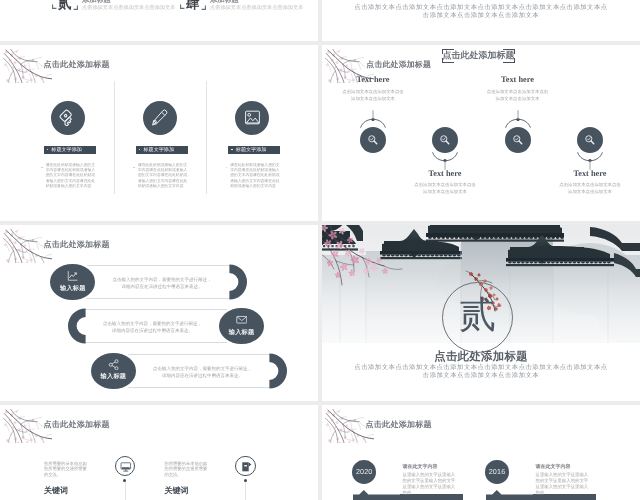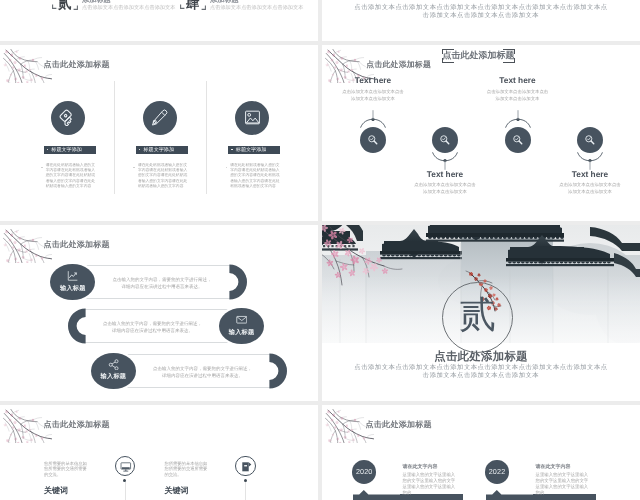--- a/index.html
+++ b/index.html
@@ -38,21 +38,21 @@
   
   .boxttl{position:absolute;}
   .boxttl .bk{position:absolute;width:11px;height:3.6px;border-color:#4c5158;border-style:solid;}
   .boxttl .tl{left:0;top:0;border-width:1.1px 0 0 1.1px;}
   .boxttl .tr{right:0;top:0;border-width:1.1px 1.1px 0 0;}
   .boxttl .bl{left:0;bottom:0;border-width:0 0 1.1px 1.1px;}
   .boxttl .br{right:0;bottom:0;border-width:0 1.1px 1.1px 0;}
   .bktx{position:absolute;left:-1px;right:-1px;top:2.2px;text-align:center;font-size:9.0px;
         font-weight:700;color:#6f747b;white-space:nowrap;line-height:9px;}
   .arc{position:absolute;}
-  .nhead{position:absolute;text-align:center;font-size:8.3px;font-weight:700;color:#4b525b;}
+  .nhead{position:absolute;text-align:center;font-size:8.3px;font-weight:700;color:#4b525b;font-family:Liberation Serif, serif;}
   .nbody{position:absolute;text-align:center;font-size:4.4px;line-height:1.65;}
 
   
   .pill{position:absolute;border:0.8px solid #d9dcde;border-radius:18px;box-sizing:border-box;}
   .ell{position:absolute;border-radius:50%;background:#47535f;box-shadow:0 0 0 2.2px #fff;}
   .elltx{position:absolute;left:0;right:0;top:19.5px;text-align:center;font-size:6.2px;
          font-weight:700;color:#eef1f3;letter-spacing:.2px;}
   .hr{position:absolute;}
   .rbody{position:absolute;font-size:4.5px;line-height:7.3px;text-align:center;word-break:break-all;}
 
@@ -976,21 +976,21 @@
       </div>
       <svg class="callout" style="left:31.4px;top:84.7px" width="62" height="28" viewBox="0 0 62 28">
         <path d="M0 4.6 H6.2 L10.8 0 L15.4 4.6 H62 V28 H0 Z" fill="#47535f"></path>
       </svg>
       <svg class="callout" style="left:78.3px;top:88.5px" width="63" height="24" viewBox="0 0 63 24">
         <rect width="63" height="24" fill="#47535f"></rect>
       </svg>
       <div class="yhead" style="left:80.5px;top:60.2px;width:58px">请在此文字内容</div>
       <div class="ybody body-txt" style="left:80.5px;top:66.5px;width:56px">这里输入您的文字这里输入您的文字这里输入您的文字这里输入您的文字这里输入您的</div>
       <div class="yearc" style="left:163.2px;top:55.2px;width:23.6px;height:23.6px">
-        <span class="yeartx">2022</span>
+        <span class="yeartx">2016</span>
       </div>
       <svg class="callout" style="left:164.4px;top:84.7px" width="62" height="28" viewBox="0 0 62 28">
         <path d="M0 4.6 H6.2 L10.8 0 L15.4 4.6 H62 V28 H0 Z" fill="#47535f"></path>
       </svg>
       <svg class="callout" style="left:211.3px;top:88.5px" width="63" height="24" viewBox="0 0 63 24">
         <rect width="63" height="24" fill="#47535f"></rect>
       </svg>
       <div class="yhead" style="left:213.5px;top:60.2px;width:58px">请在此文字内容</div>
       <div class="ybody body-txt" style="left:213.5px;top:66.5px;width:56px">这里输入您的文字这里输入您的文字这里输入您的文字这里输入您的文字这里输入您的</div>
     </div>

